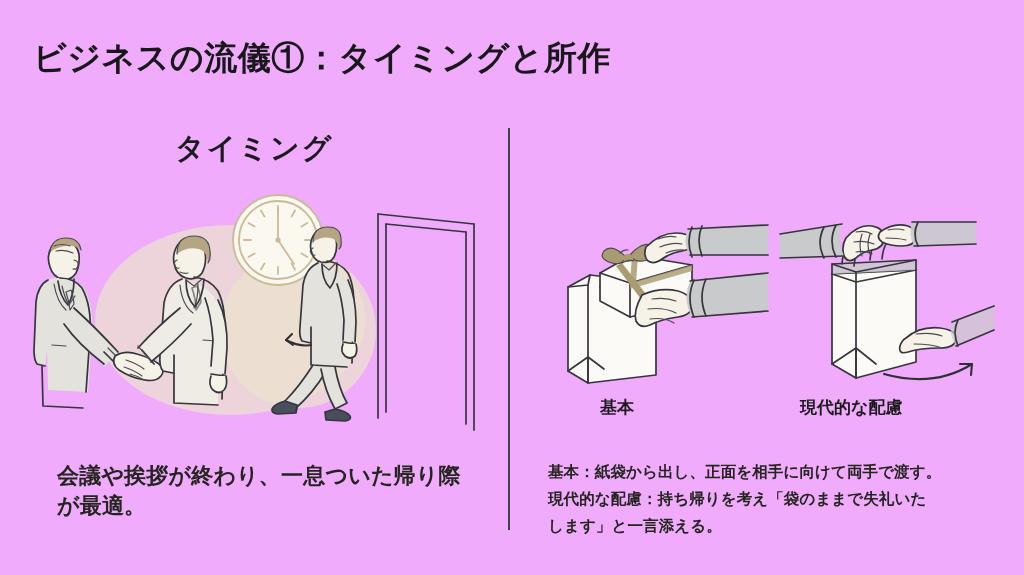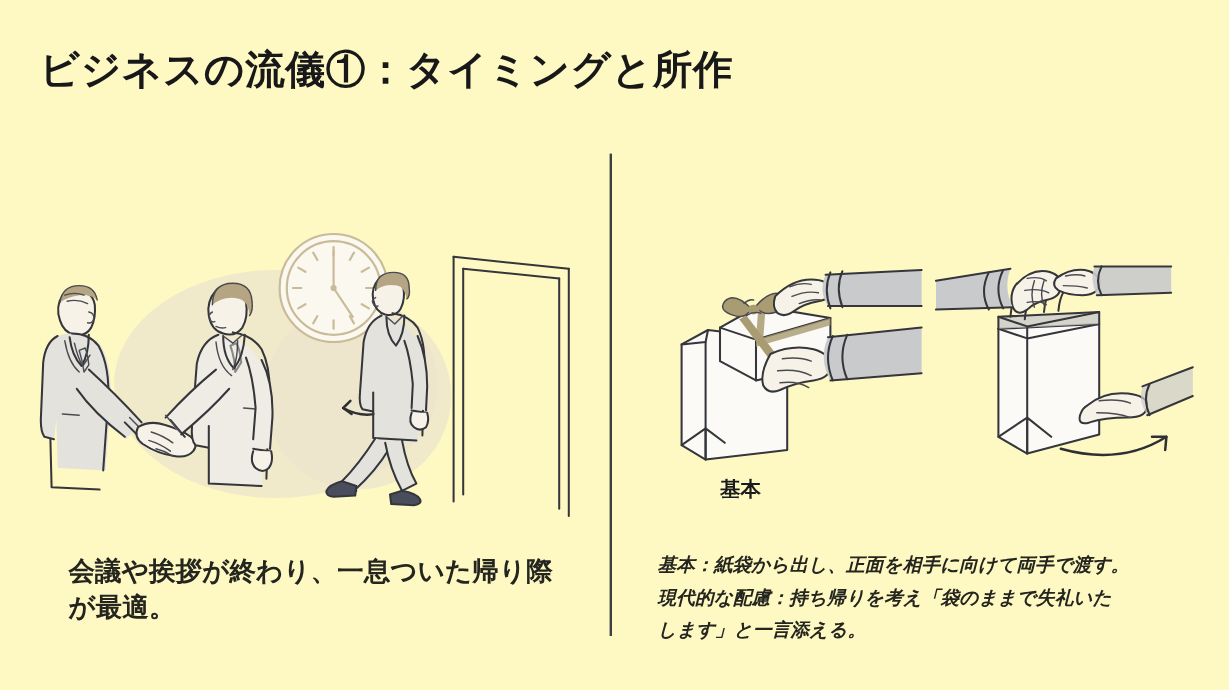--- a/index.html
+++ b/index.html
@@ -2,21 +2,21 @@
 <html><head>
 <meta charset="utf-8">
 <style>
   * { margin:0; padding:0; box-sizing:border-box; }
   html,body { width:1024px; height:575px; overflow:hidden; }
   body {
     background:#f8f6f0;
     font-family:"Liberation Sans", sans-serif;
     position:relative;
   }
-  .slide { position:absolute; inset:0; background:#fef9c3; }
+  .slide { position:absolute; inset:0; background:#f0abfc; }
 
   
   .title {
     position:absolute; left:33px; top:36px;
     font-family:"Liberation Serif", serif;
     font-weight:700;
     font-size:33px;
     letter-spacing:0.5px;
     color:#18181a;
     white-space:nowrap;
@@ -71,21 +71,20 @@
   }
   .caption.left {
     left:57px; top:461px; width:420px;
     font-size:22px; line-height:30px;
     letter-spacing:0.2px;
   }
   .caption.right {
     left:548px; top:458px; width:440px;
     font-size:15.5px; line-height:27px;
     letter-spacing:0.1px;
-    font-style:italic;
   }
 
   
   .ink   { fill:none; stroke:#35363b; stroke-width:1.7; stroke-linecap:round; stroke-linejoin:round; }
   .ink-t { fill:none; stroke:#4a4b50; stroke-width:1.2; stroke-linecap:round; stroke-linejoin:round; }
   .suit  { fill:#eeece4; }
   .suit2 { fill:#e3e2dc; }
   .skin  { fill:#f6f2e8; }
   .hair  { fill:#b6a583; }
   .shoe  { fill:#4a4d5c; }
@@ -99,20 +98,21 @@
 </style>
 </head>
 <body>
 
 <div class="slide">
 
   <div class="title">ビジネスの流儀①：タイミングと所作</div>
 
   <div class="divider"></div>
 
+  <div class="sec-head left">タイミング</div>
 
   <div class="pane pane-left">
     <svg viewBox="0 0 460 260" preserveAspectRatio="none">
 
       <ellipse class="blob" cx="200" cy="140" rx="135" ry="95"></ellipse>
       <ellipse class="blob" cx="268" cy="150" rx="78" ry="78" opacity=".45"></ellipse>
 
       <g>
         <circle class="clockface" cx="248" cy="60" r="45"></circle>
         <circle class="clockline" cx="248" cy="60" r="45"></circle>
@@ -365,20 +365,21 @@
 
       <g>
         <path class="arrowink" d="M104 152 q50 14 88 -10"></path>
         <path class="arrowink" d="M192 142 l-12 0 M192 142 l-1 11"></path>
       </g>
 
     </svg>
   </div>
 
   <div class="sub-label a">基本</div>
+  <div class="sub-label b">現代的な配慮</div>
 
   <div class="caption left">会議や挨拶が終わり、一息ついた帰り際
 が最適。</div>
   <div class="caption right">基本：紙袋から出し、正面を相手に向けて両手で渡す。
 現代的な配慮：持ち帰りを考え「袋のままで失礼いた
 します」と一言添える。</div>
 
 </div>
 
 </body></html>

